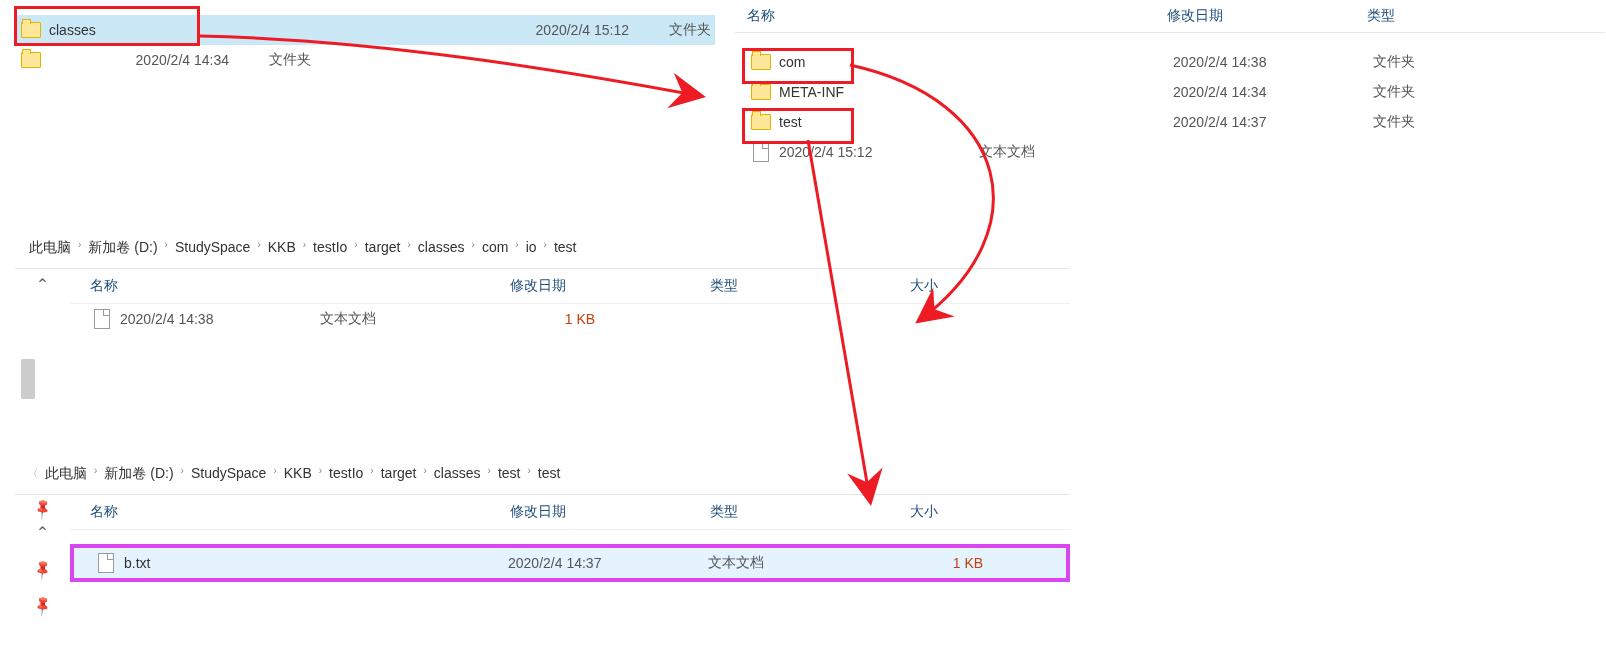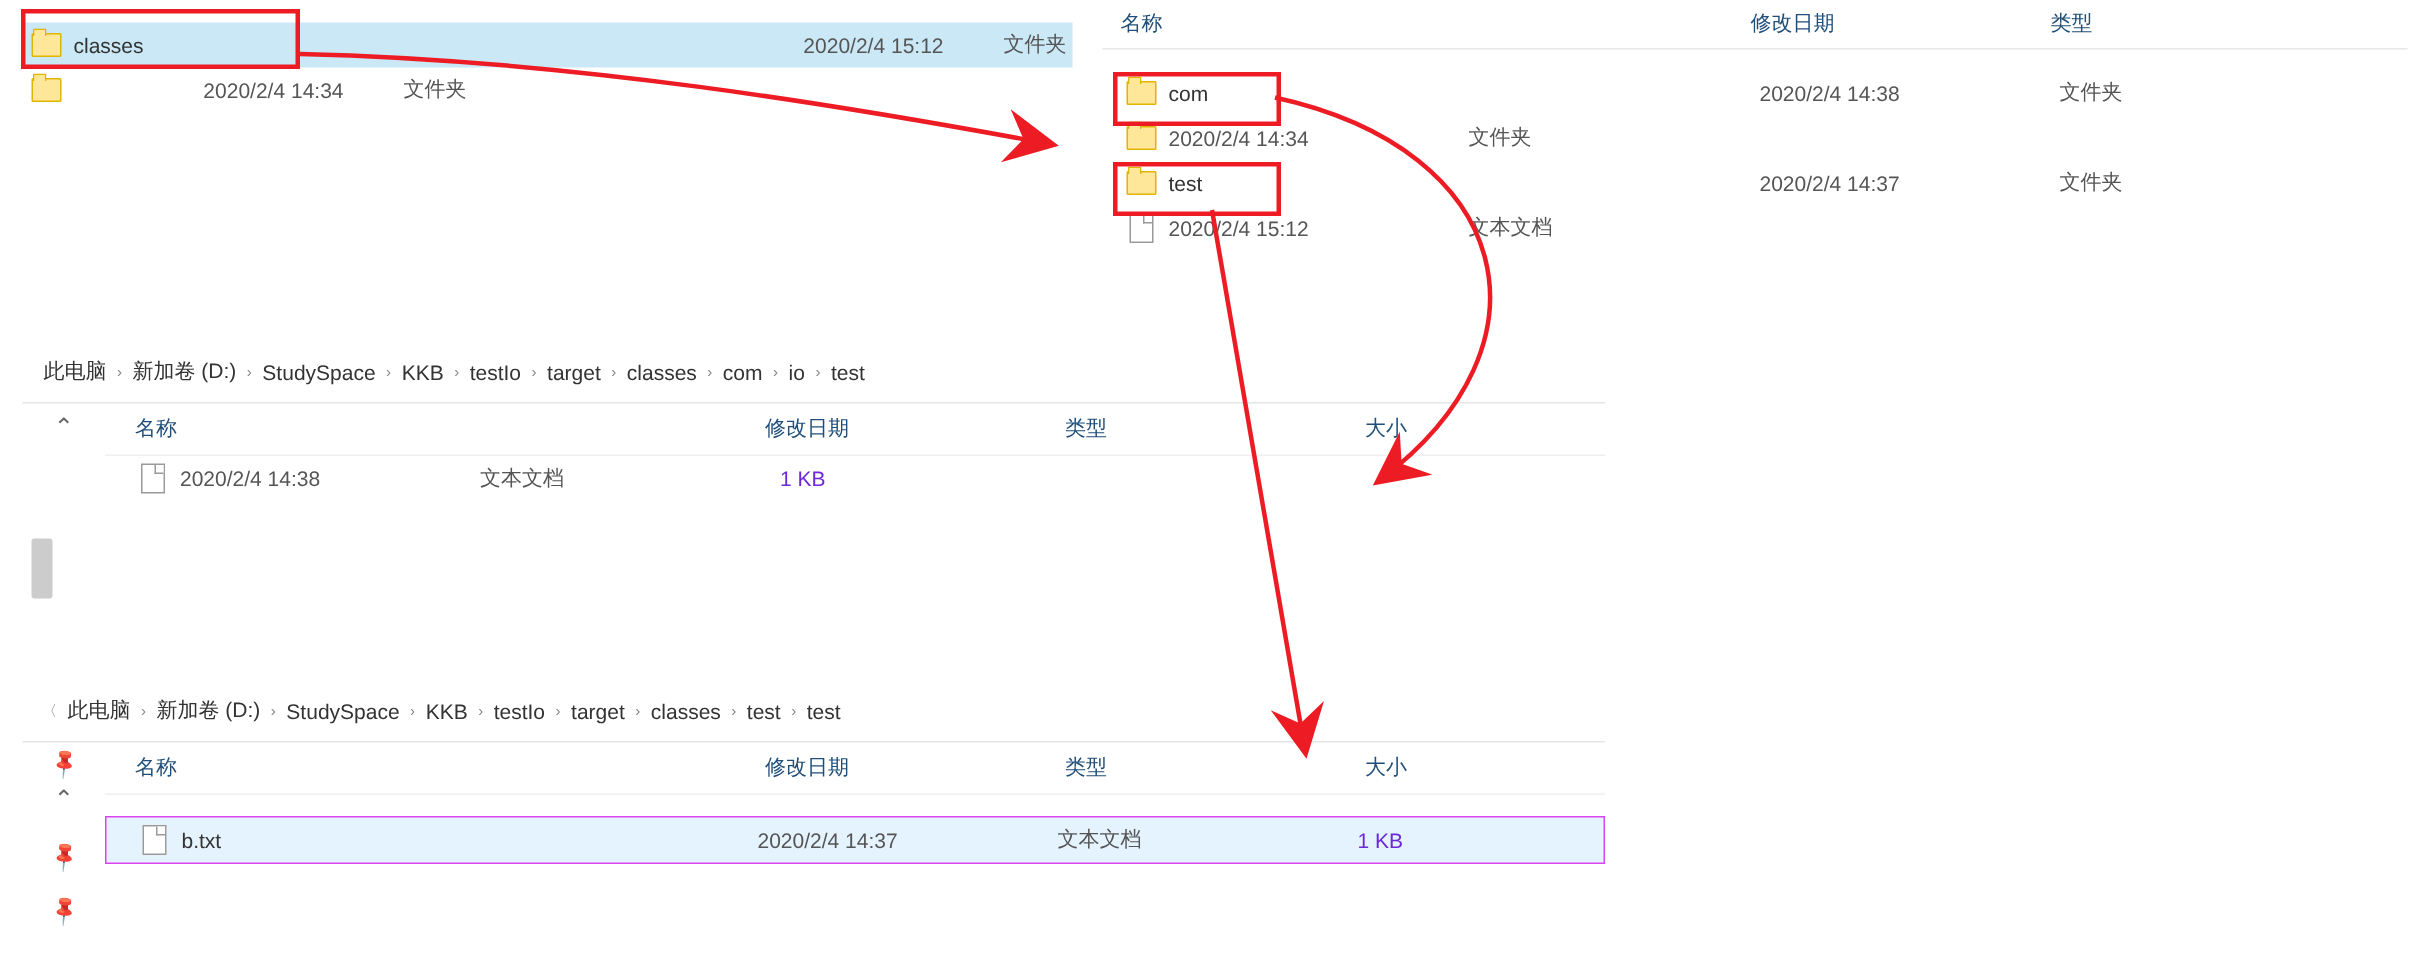--- a/index.html
+++ b/index.html
@@ -27,42 +27,42 @@
   .p2 .h-type{flex:0 0 150px;}
   .p2 .row .name{flex:0 0 394px;}
   .p2 .row .date{flex:0 0 200px;color:#555;}
   .p2 .row .type{flex:0 0 150px;color:#555;}
   .p2 .icon{margin-left:16px;}
 
   
   .crumb-bar{position:absolute;left:15px;right:0;height:40px;display:flex;align-items:center;padding:0 10px;background:#fff;}
   .crumb-bar.b1{top:228px;width:1055px;}
   .crumb-bar.b2{top:454px;width:1055px;}
-  .crumb{display:flex;align-items:center;color:#333;}
+  .crumb{display:flex;align-items:flex-start;color:#333;}
   .crumb-item{padding:0 4px;white-space:nowrap;}
   .chev{padding:0 3px;color:#888;font-size:10px;}
 
   
   .flist{position:absolute;left:15px;width:1055px;border-top:1px solid #e5e5e5;}
   .flist.f3{top:268px;height:160px;}
   .flist.f4{top:494px;height:140px;}
   .flist .gutter{position:absolute;left:0;top:0;bottom:0;width:55px;display:flex;flex-direction:column;align-items:center;padding-top:6px;gap:20px;}
   .flist .content{position:absolute;left:55px;right:0;top:0;}
   .flist .fhdr{display:flex;height:34px;align-items:center;color:#1f4e79;border-bottom:1px solid #f0f0f0;}
   .flist .fh-name{flex:0 0 420px;padding-left:20px;}
   .flist .fh-date{flex:0 0 200px;}
   .flist .fh-type{flex:0 0 200px;}
   .flist .fh-size{flex:0 0 120px;font-family:Liberation Serif, serif;}
   .flist .frow{display:flex;align-items:center;height:30px;}
   .flist .frow .icon{margin-left:22px;}
   .flist .frow .name{flex:0 0 384px;}
   .flist .frow .date{flex:0 0 200px;color:#555;}
   .flist .frow .type{flex:0 0 200px;color:#555;}
-  .flist .frow .size{flex:0 0 120px;color:#6d28d9;text-align:left;padding-right:30px;}
-  .flist .frow.sel{border:1px solid #d946ef;background:#e5f3ff;}
+  .flist .frow .size{flex:0 0 120px;color:#c2410c;text-align:center;padding-right:30px;}
+  .flist .frow.sel{border:4px solid #d946ef;background:#e5f3ff;}
   .up-arrow{font-size:16px;color:#666;cursor:default;}
   .pin{font-size:14px;color:#888;transform:rotate(-40deg);}
   .scroll-thumb{position:absolute;left:6px;top:90px;width:14px;height:40px;background:#ccc;border-radius:2px;}
 
   
   .redbox{position:absolute;border:3px solid #ed1c24;}
   .svg-ov{position:absolute;left:0;top:0;pointer-events:none;}
 </style>
 </head>
 <body>
@@ -99,20 +99,21 @@
           <span class="folder-icon"></span>
         </span>
       <span class="name">com</span>
       <span class="date">2020/2/4 14:38</span>
       <span class="type">文件夹</span>
     </div>
     <div class="row">
       <span class="icon">
           <span class="folder-icon"></span>
         </span>
+      <span class="name">META-INF</span>
       <span class="date">2020/2/4 14:34</span>
       <span class="type">文件夹</span>
     </div>
     <div class="row">
       <span class="icon">
           <span class="folder-icon"></span>
         </span>
       <span class="name">test</span>
       <span class="date">2020/2/4 14:37</span>
       <span class="type">文件夹</span>

